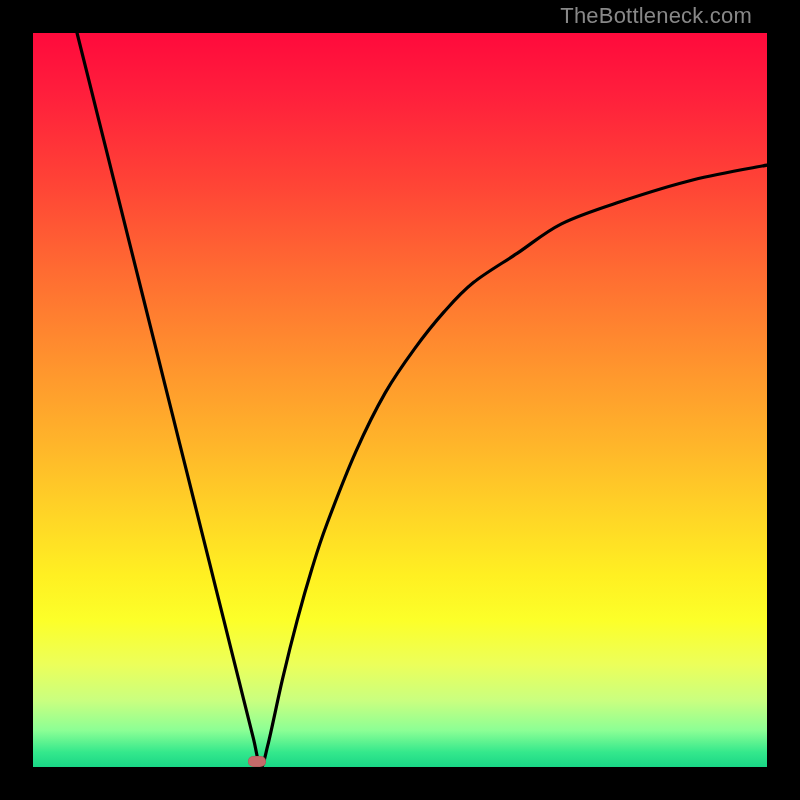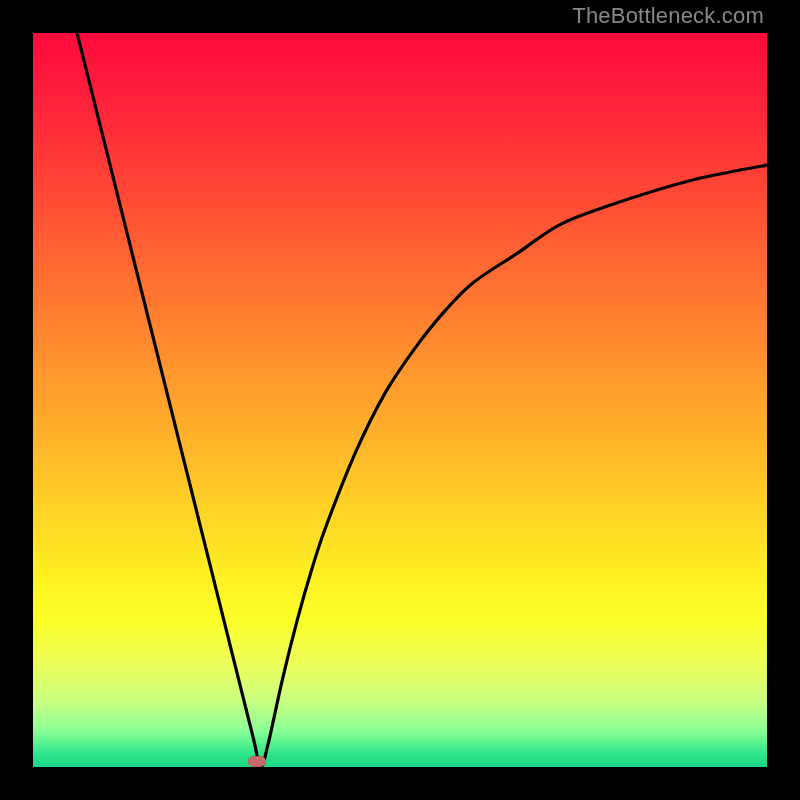--- a/index.html
+++ b/index.html
@@ -38,21 +38,21 @@
       #ecff5a 86%,
       #c9ff80 91%,
       #8cff95 95%,
       #34e88c 98%,
       #19d686 100%
     );
   }
   .watermark {
     position: absolute;
     top: 3px;
-    right: 36px;
+    right: 48px;
     color: #888;
     font-size: 22px;
     letter-spacing: 0.2px;
     font-weight: 400;
     user-select: none;
   }
   svg.curve {
     position: absolute;
     left: 0;
     top: 0;

